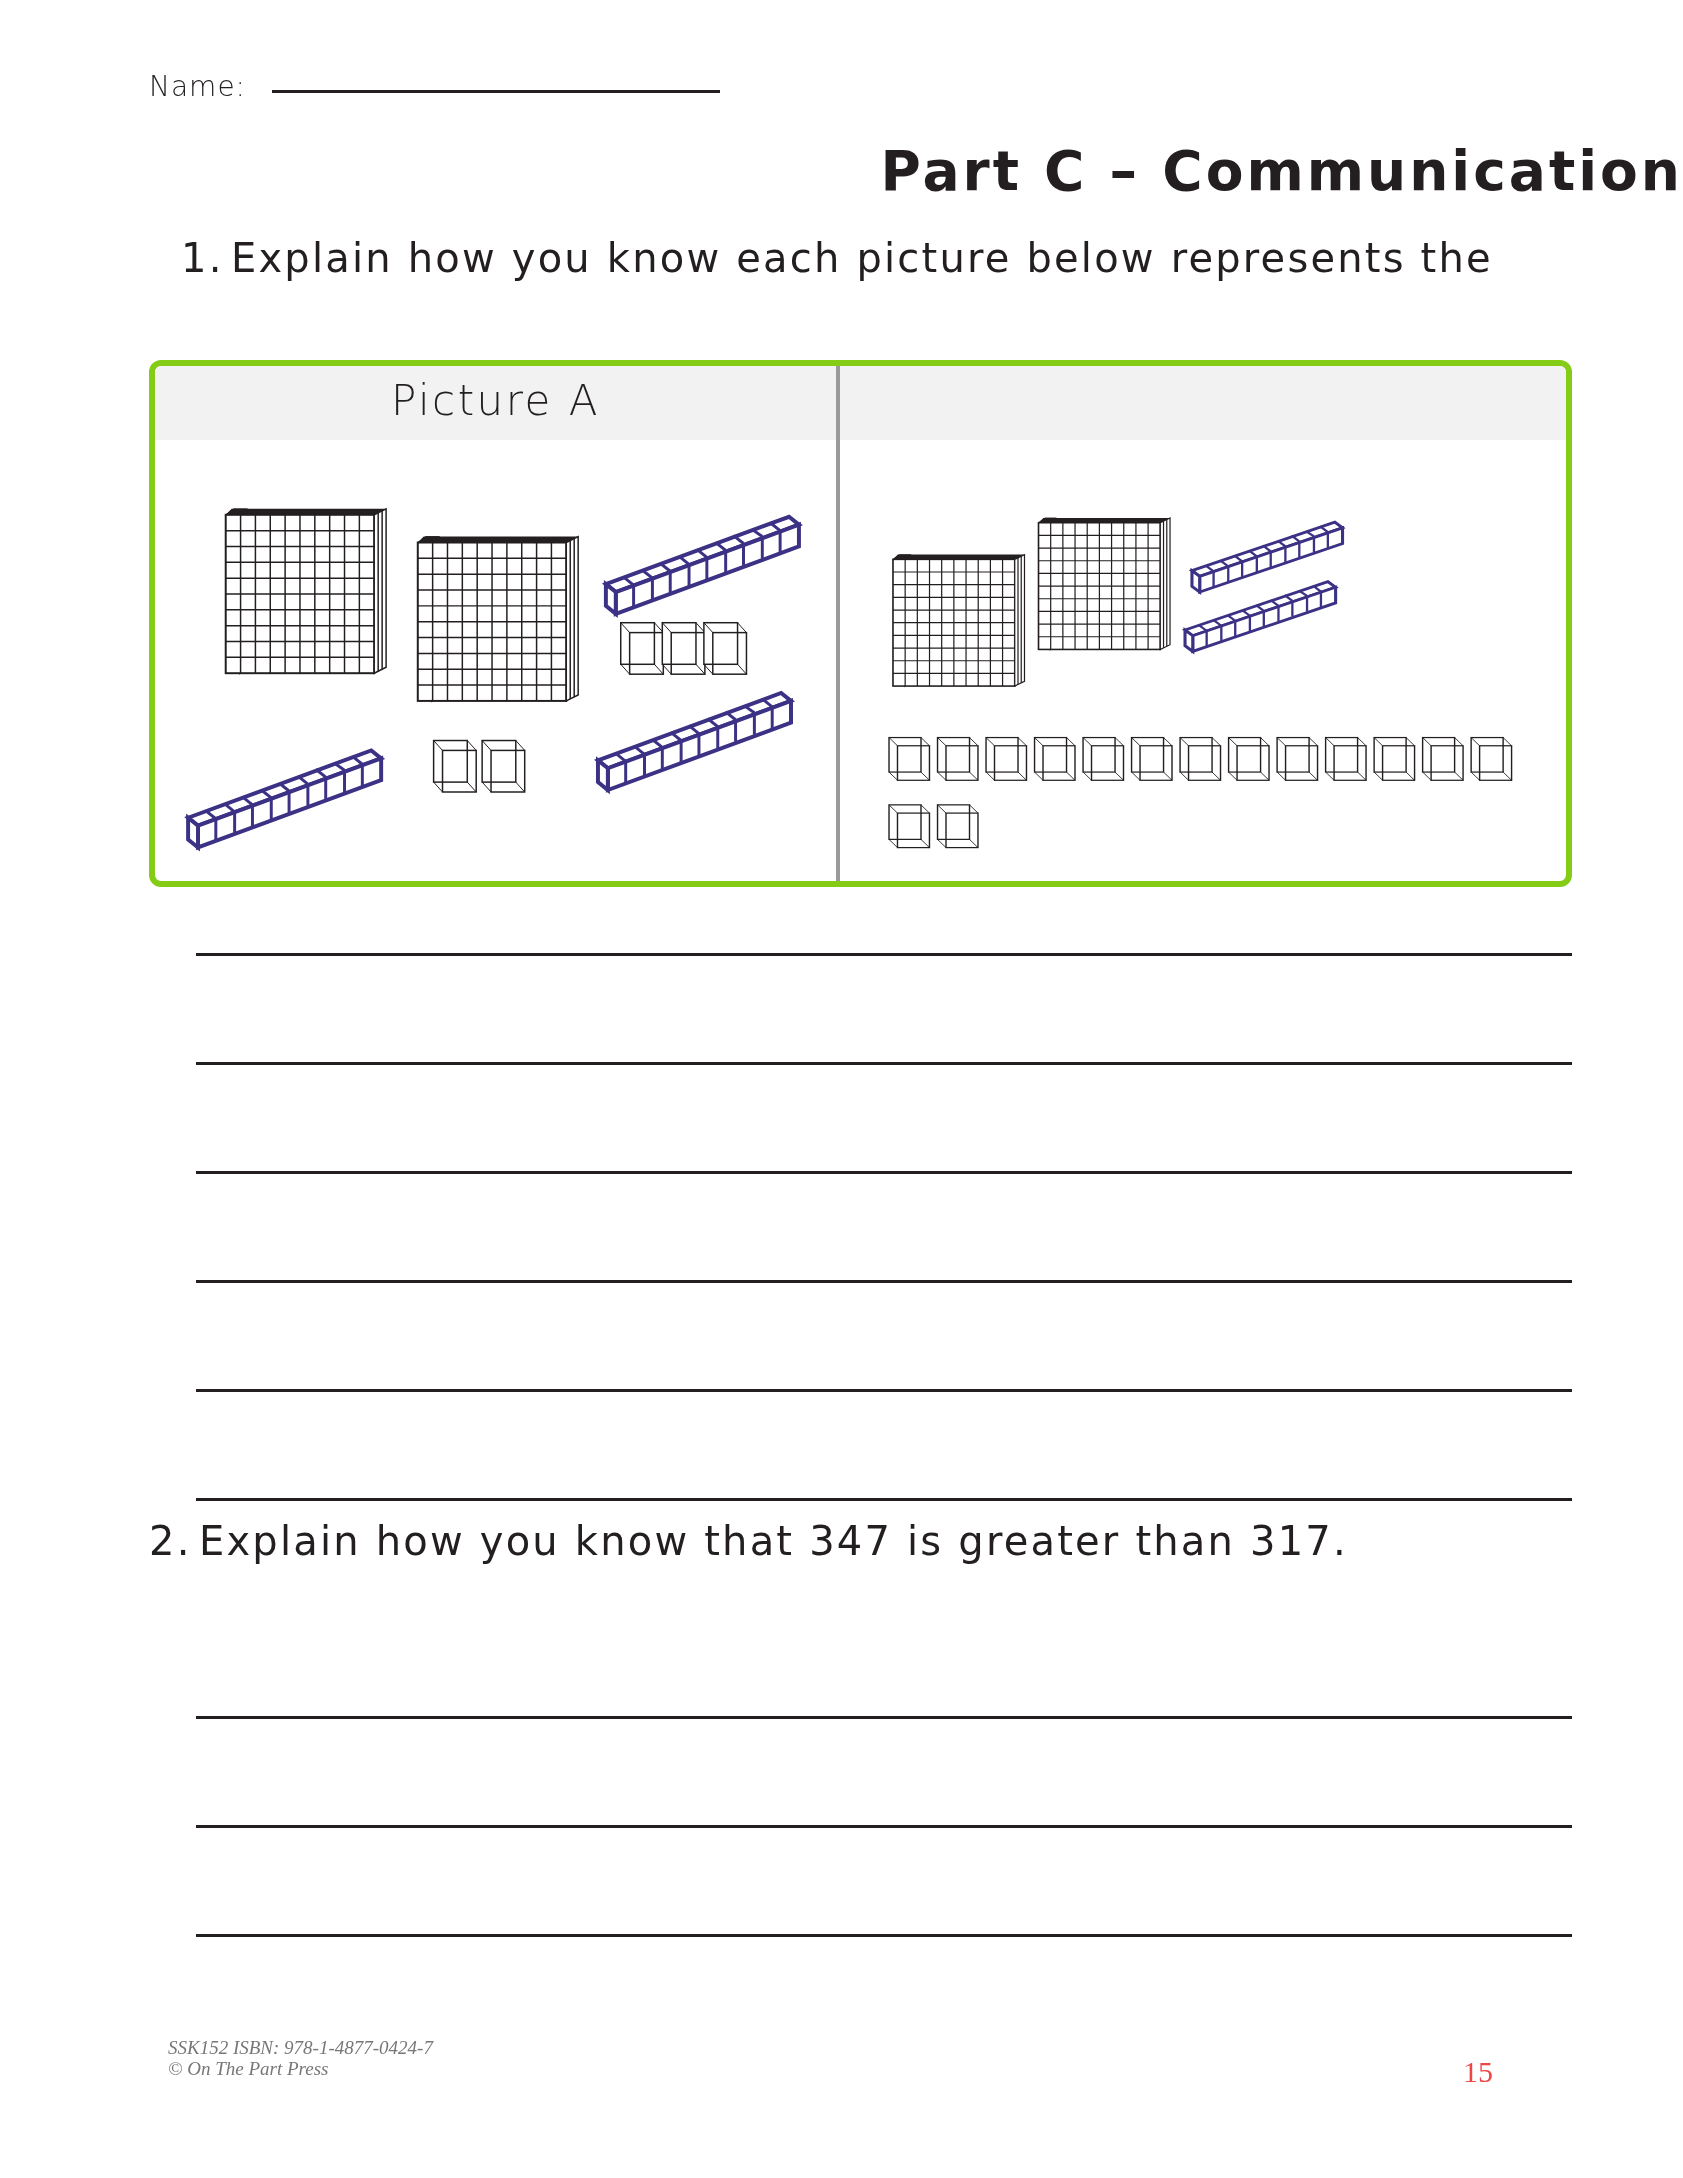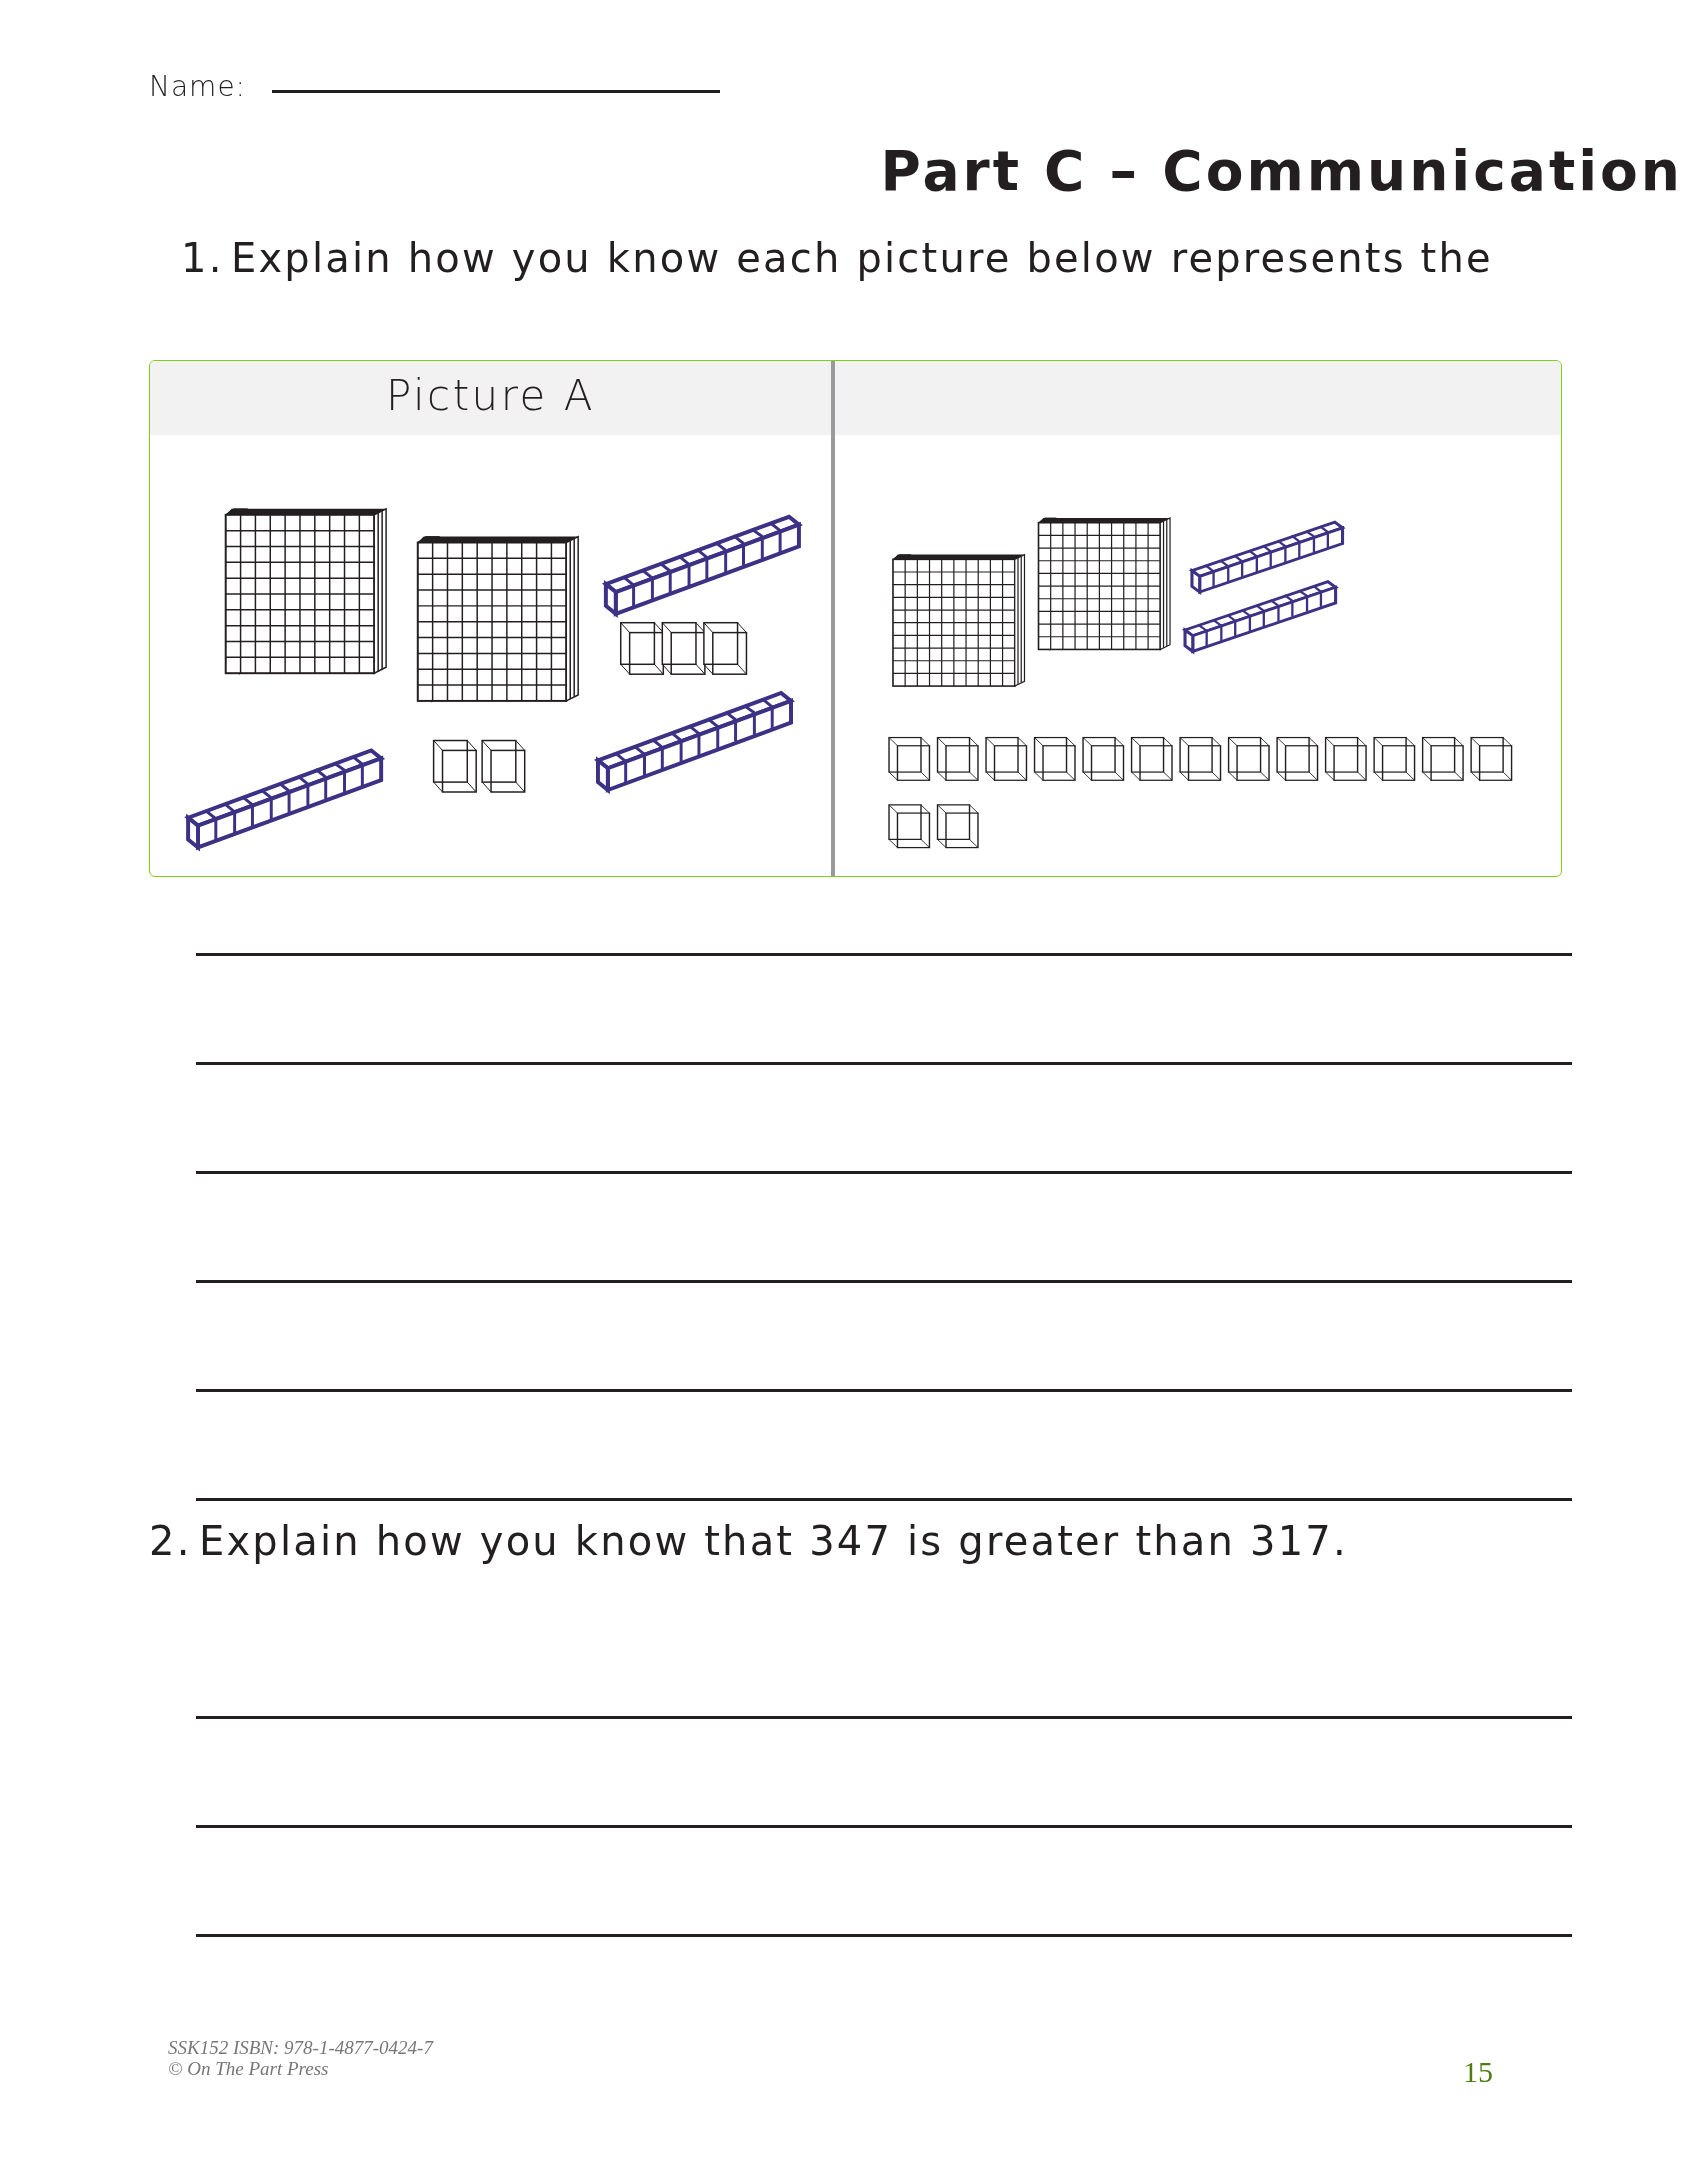--- a/index.html
+++ b/index.html
@@ -7,29 +7,29 @@
          font-family: "DejaVu Sans", sans-serif; color: #231f20; }
   .abs { position: absolute; }
   .name-label { left: 149px; top: 70px; font-size: 28px; font-weight: 300; letter-spacing: 1px; }
   .name-line { left: 272px; top: 90px; width: 448px; height: 3px; background: #231f20; }
   .title { left: 0; width: 1683px; top: 139px; text-align: right; font-size: 55px; font-weight: bold; letter-spacing: 3px; }
   .q { font-size: 40px; letter-spacing: 2.2px; line-height: 51px; }
   .q1 { left: 149px; top: 233px; width: 1485px; margin-left: 32px; }
   .q-num { display: inline-block; width: 50px; }
   .q-indent { padding-left: 50px; }
   .q2 { left: 149px; top: 1516px; width: 1485px; }
-  .box { left: 149px; top: 360px; width: 1411px; height: 515px; border: 1px solid #84cc16; border-radius: 6px; overflow: hidden; }
+  .box { left: 149px; top: 360px; width: 1411px; height: 515px; border: 6px solid #84cc16; border-radius: 12px; overflow: hidden; }
   .box-head { position: absolute; left: 0; top: 0; width: 100%; height: 74px; background: #f2f2f2; }
   .box-divider { position: absolute; left: 681px; top: 0; width: 4px; height: 100%; background: #9a9a9c; }
   .box-title { position: absolute; top: 10px; font-size: 42px; font-weight: 300; letter-spacing: 2.5px; text-align: center; }
   .box-title.a { left: 0; width: 681px; }
   .box-title.b { left: 685px; width: 726px; }
   .line { left: 196px; width: 1376px; height: 3px; background: #231f20; }
   .footer-left { left: 168px; top: 2037px; font-family: "Liberation Serif", serif; font-size: 19px; color: #77777a; line-height: 21px; font-style: italic; }
-  .page-num { left: 1463px; top: 2055px; font-family: "Liberation Serif", serif; font-size: 30px; color: #4d7c0f; }
+  .page-num { left: 1463px; top: 2055px; font-family: "Liberation Serif", serif; font-size: 30px; color: #ef4444; }
   svg.blocks { position: absolute; left: 0; top: 0; }
 </style>
 </head>
 <body>
 
 <div class="abs name-label">Name:</div>
 <div class="abs name-line"></div>
 
 <div class="abs title">Part C – Communication</div>
 

